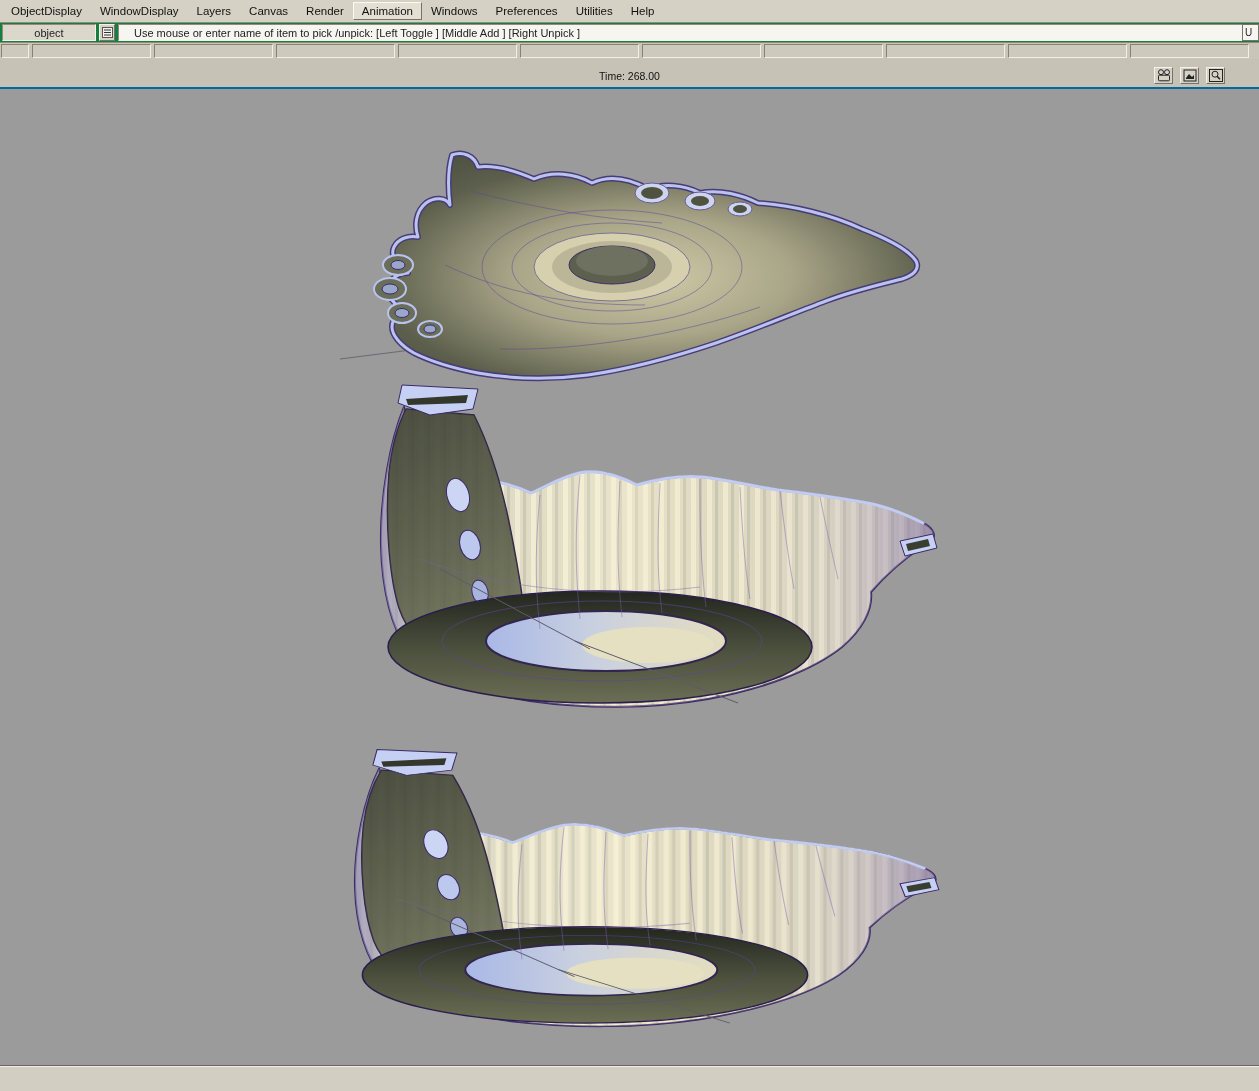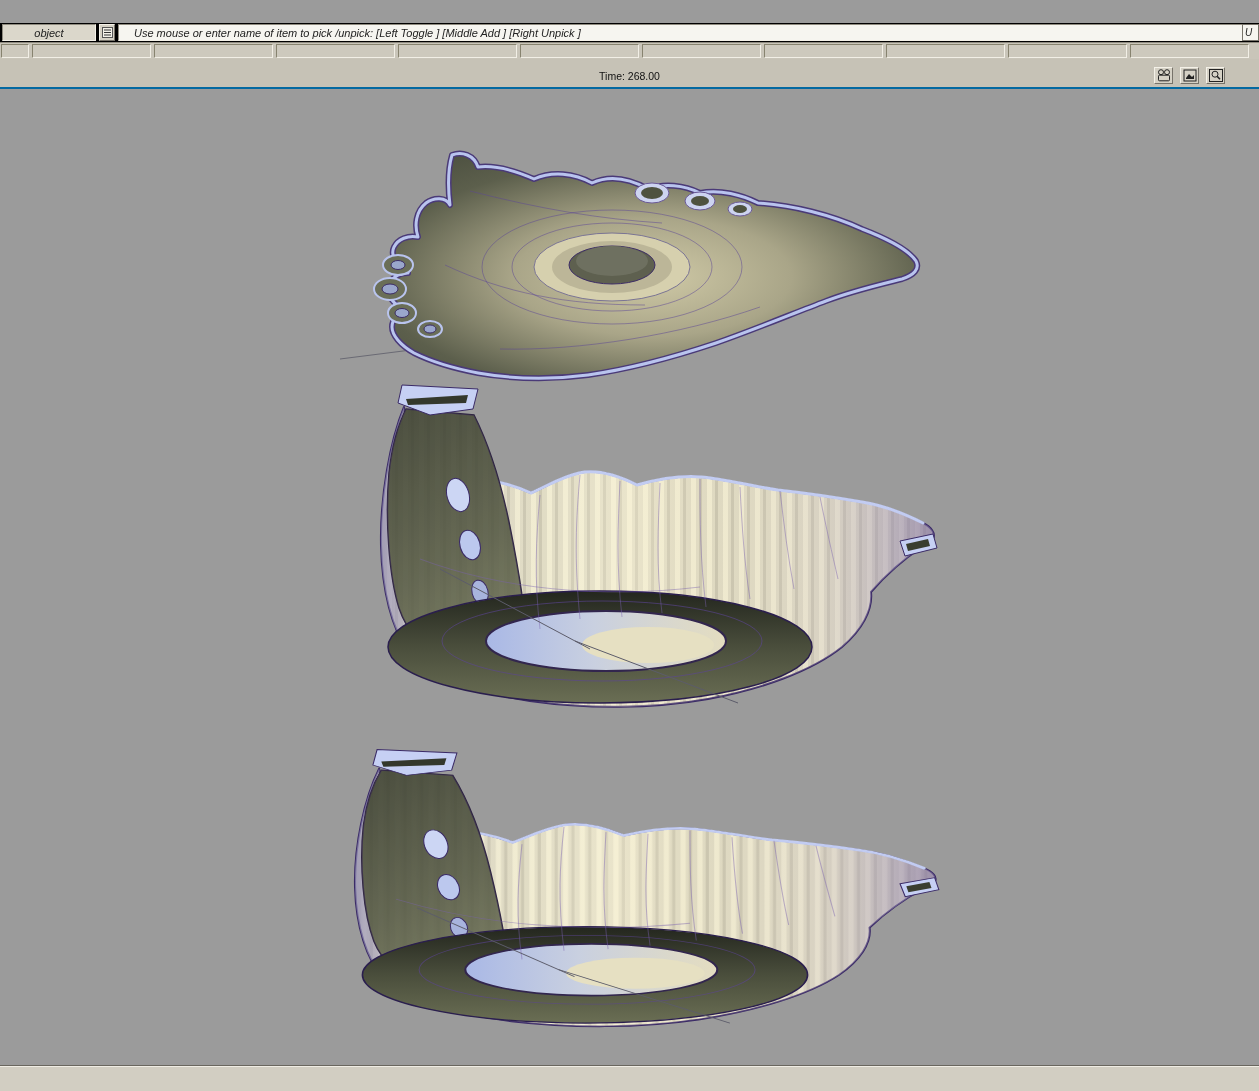--- a/index.html
+++ b/index.html
@@ -5,22 +5,22 @@
   html,body{margin:0;padding:0;background:#777;}
   .app{position:relative;width:1259px;height:1091px;overflow:hidden;
        font-family:"Liberation Sans",sans-serif;background:#9b9b9b;}
 
   
   .menubar{position:absolute;top:0;left:0;right:0;height:22px;background:#d5d1c5;
            border-bottom:1px solid #8f8b7f;display:flex;align-items:center;padding-left:2px;}
   .menu-item{padding:3px 9px;font-size:11.5px;color:#111;white-space:nowrap;cursor:default;}
   .menu-item.active{background:#e3dfd3;border:1px solid;border-color:#fbf9f2 #77736a #77736a #fbf9f2;padding:2px 8px;}
 
-  .promptrow{position:absolute;top:23px;left:0;right:0;height:19px;background:#000000;
-             border-bottom:1px solid #8f8b7f;display:flex;align-items:center;font-style:italic;}
+  .promptrow{position:absolute;top:23px;left:0;right:0;height:19px;background:#15803d;
+             border-bottom:1px solid #8f8b7f;display:flex;align-items:center;}
   .object-box{width:92px;height:15px;margin-left:2px;background:#dbd7cb;font-size:11px;color:#222;
               border:1px solid;border-color:#8f8b7f #f4f1e8 #f4f1e8 #8f8b7f;
               display:flex;align-items:center;justify-content:center;}
   .history-btn{width:16px;height:17px;margin-left:3px;background:#d5d1c5;padding:1px;
                border:1px solid;border-color:#f4f1e8 #77736a #77736a #f4f1e8;
                display:flex;align-items:center;justify-content:center;}
   .prompt-field{flex:1;height:15px;margin:0 16px 0 3px;background:#f6f5f0;font-size:11px;color:#222;
                 border:1px solid;border-color:#8f8b7f #f4f1e8 #f4f1e8 #8f8b7f;
                 display:flex;align-items:center;padding-left:15px;white-space:nowrap;overflow:hidden;}
   .corner-btn{position:absolute;right:0;top:1px;width:13px;height:15px;background:#f6f5f0;
@@ -49,20 +49,32 @@
 
   
   .statusbar{position:absolute;top:1066px;left:0;right:0;height:25px;background:#d2cec2;
              border-top:1px solid #f0ede4;}
 </style>
 </head>
 <body>
 
 <div class="app">
 
+  <div class="menubar">
+    <div class="menu-item">ObjectDisplay</div>
+    <div class="menu-item">WindowDisplay</div>
+    <div class="menu-item">Layers</div>
+    <div class="menu-item">Canvas</div>
+    <div class="menu-item">Render</div>
+    <div class="menu-item active">Animation</div>
+    <div class="menu-item">Windows</div>
+    <div class="menu-item">Preferences</div>
+    <div class="menu-item">Utilities</div>
+    <div class="menu-item">Help</div>
+  </div>
 
   <div class="promptrow">
     <div class="object-box">object</div>
     <button class="history-btn">
       <svg width="11" height="11" viewBox="0 0 11 11">
         <rect x="0.5" y="0.5" width="10" height="10" fill="#f4f2ea" stroke="#555"></rect>
         <line x1="2" y1="3" x2="9" y2="3" stroke="#333"></line>
         <line x1="2" y1="5.5" x2="9" y2="5.5" stroke="#333"></line>
         <line x1="2" y1="8" x2="9" y2="8" stroke="#333"></line>
       </svg>

